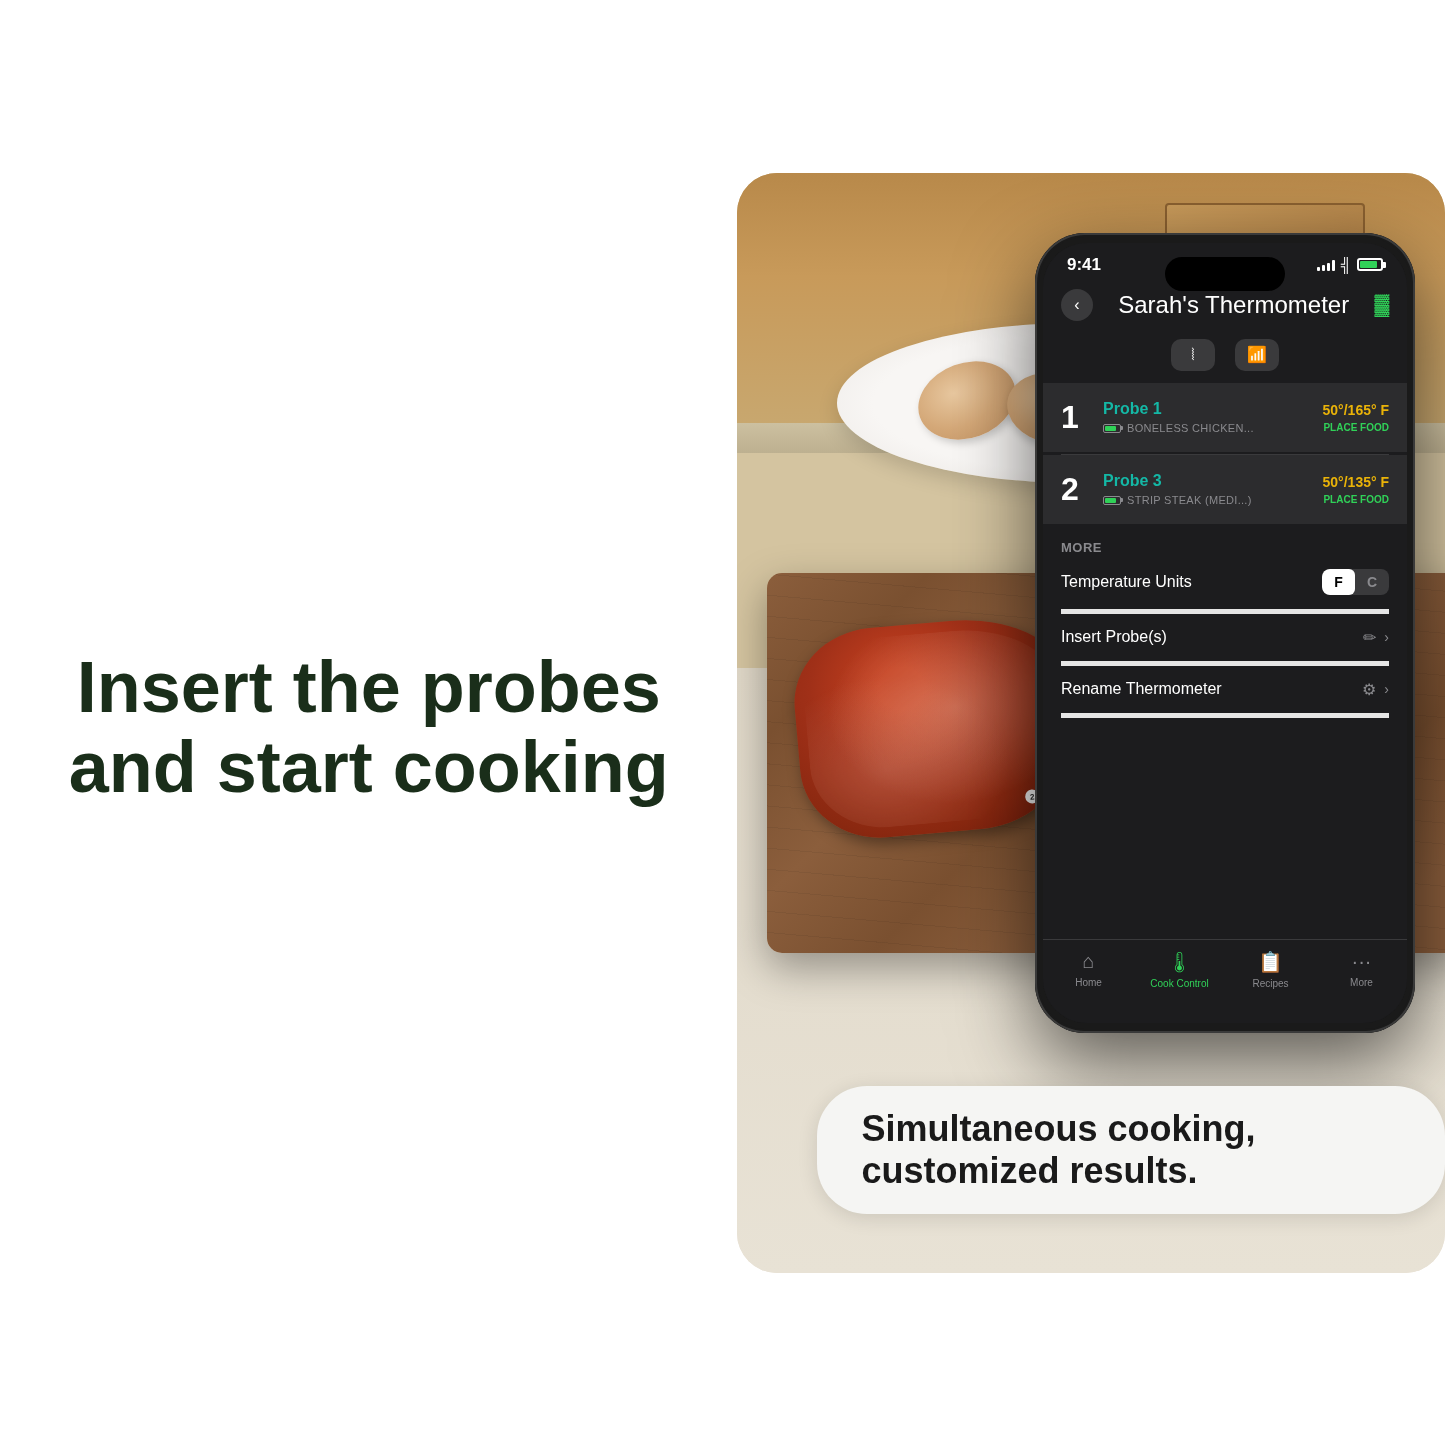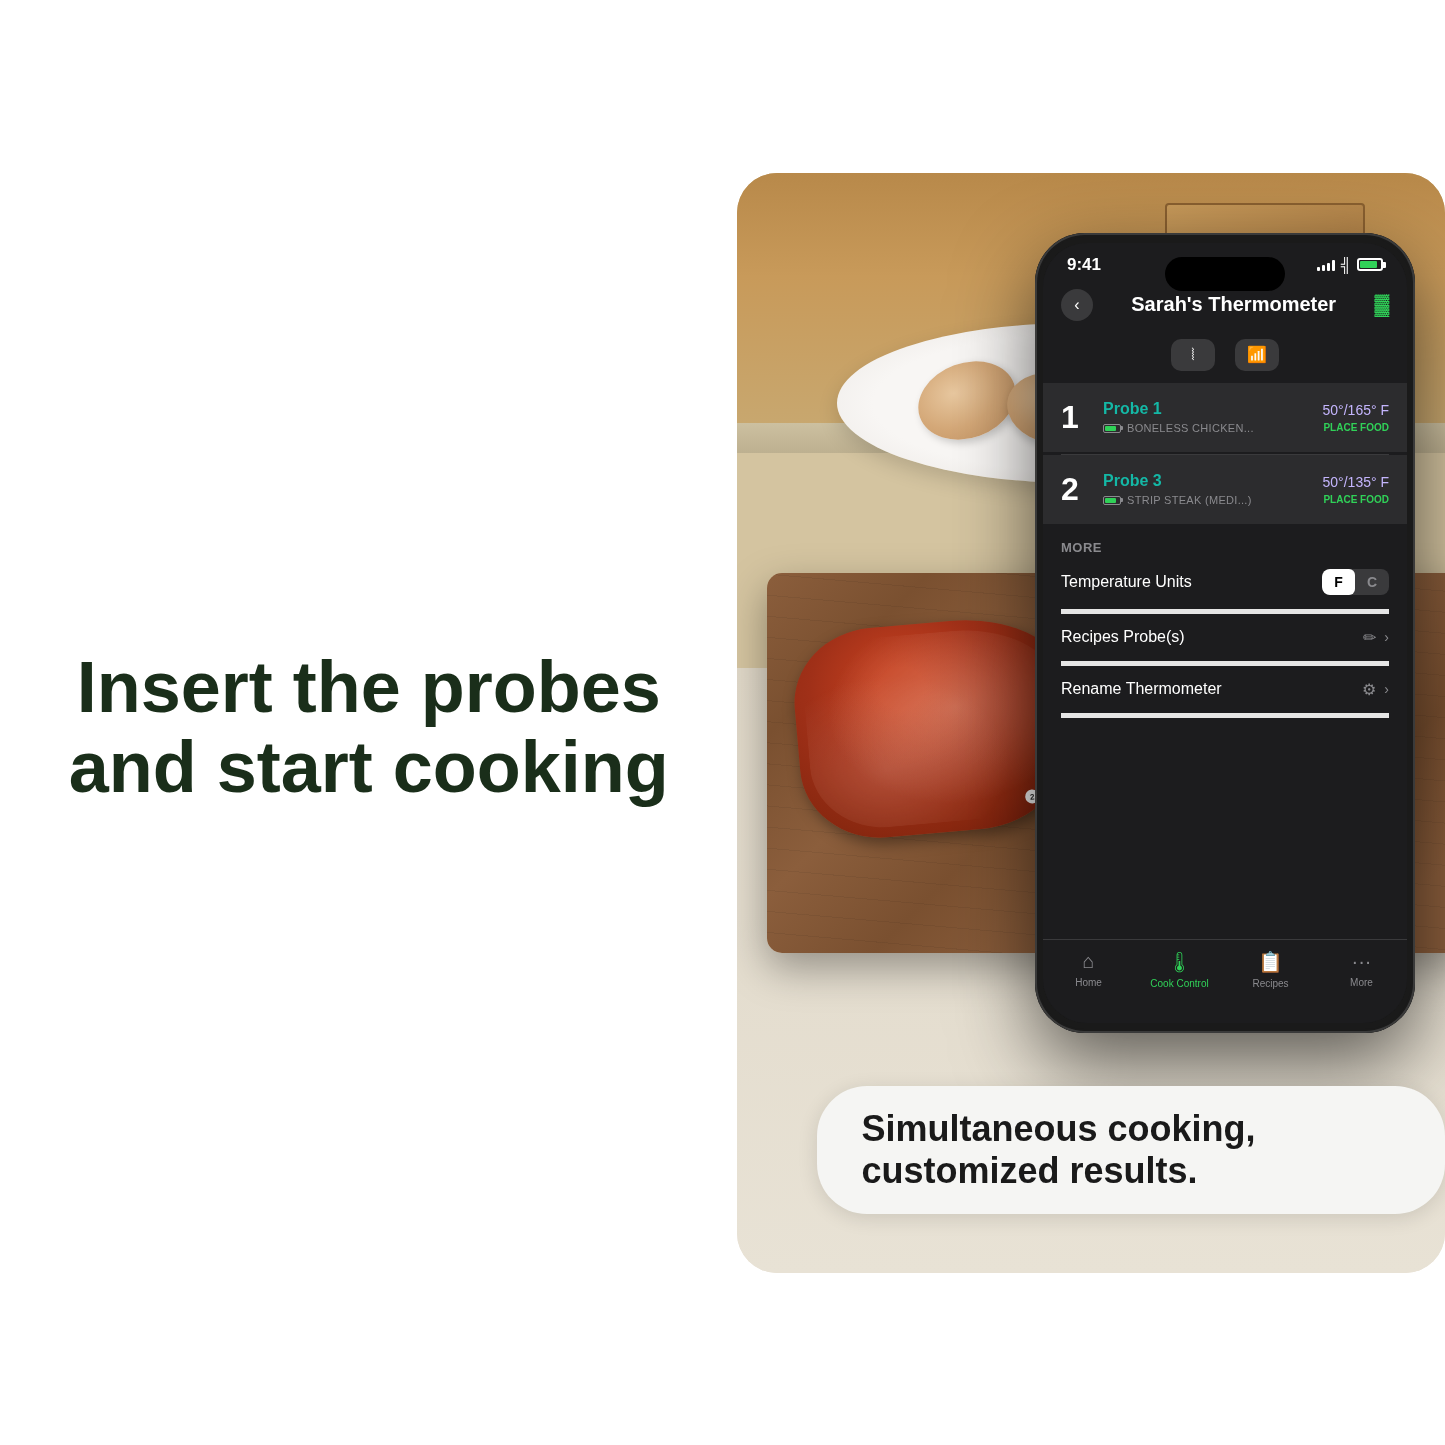--- a/index.html
+++ b/index.html
@@ -406,22 +406,22 @@
       border-radius: 50%;
       display: flex;
       align-items: center;
       justify-content: center;
       color: #ffffff;
       font-size: 16px;
     }
 
     .nav-title {
       color: #ffffff;
-      font-size: 20px;
-      font-weight: 700;
+      font-size: 24px;
+      font-weight: 400;
     }
 
     .nav-battery-icon {
       color: #30d158;
       font-size: 20px;
     }
 
     
     .connectivity-row {
       display: flex;
@@ -513,22 +513,22 @@
       text-transform: uppercase;
       letter-spacing: 0.3px;
     }
 
     .probe-right {
       text-align: right;
     }
 
     .probe-temp {
       font-size: 14px;
-      color: #c4b5fd;
-      font-weight: 400;
+      color: #eab308;
+      font-weight: 700;
       margin-bottom: 4px;
     }
 
     .probe-status {
       font-size: 10px;
       color: #30d158;
       font-weight: 600;
     }
 
     .divider {
@@ -810,21 +810,21 @@
               <span class="setting-label">Temperature Units</span>
               <div class="setting-right">
                 <div class="temp-toggle">
                   <span class="temp-option active">F</span>
                   <span class="temp-option">C</span>
                 </div>
               </div>
             </div>
 
             <div class="setting-row">
-              <span class="setting-label">Recipes Probe(s)</span>
+              <span class="setting-label">Insert Probe(s)</span>
               <div class="setting-right">
                 <span class="setting-icon">✏</span>
                 <span class="chevron">›</span>
               </div>
             </div>
 
             <div class="setting-row">
               <span class="setting-label">Rename Thermometer</span>
               <div class="setting-right">
                 <span class="setting-icon">⚙</span>

